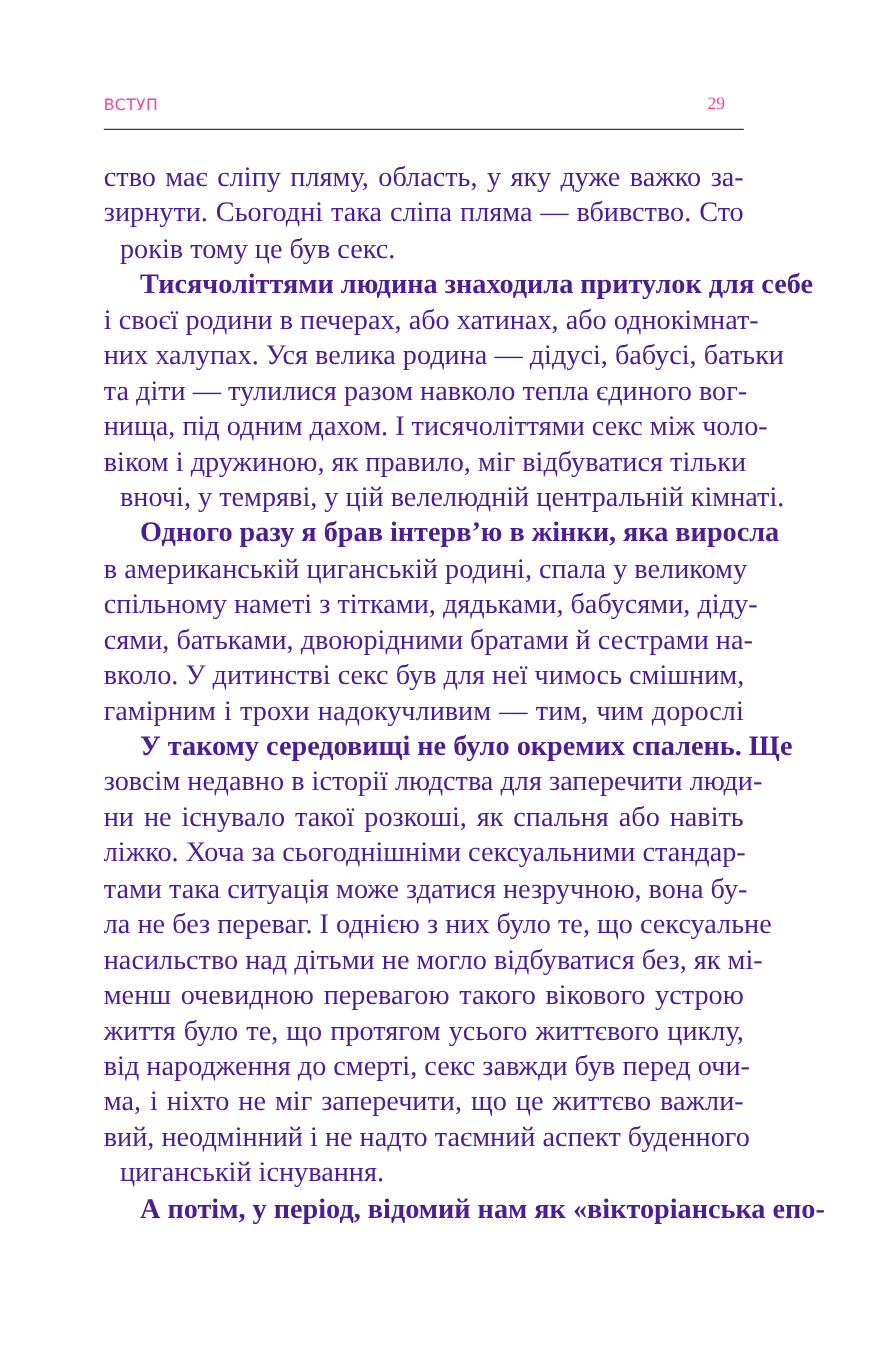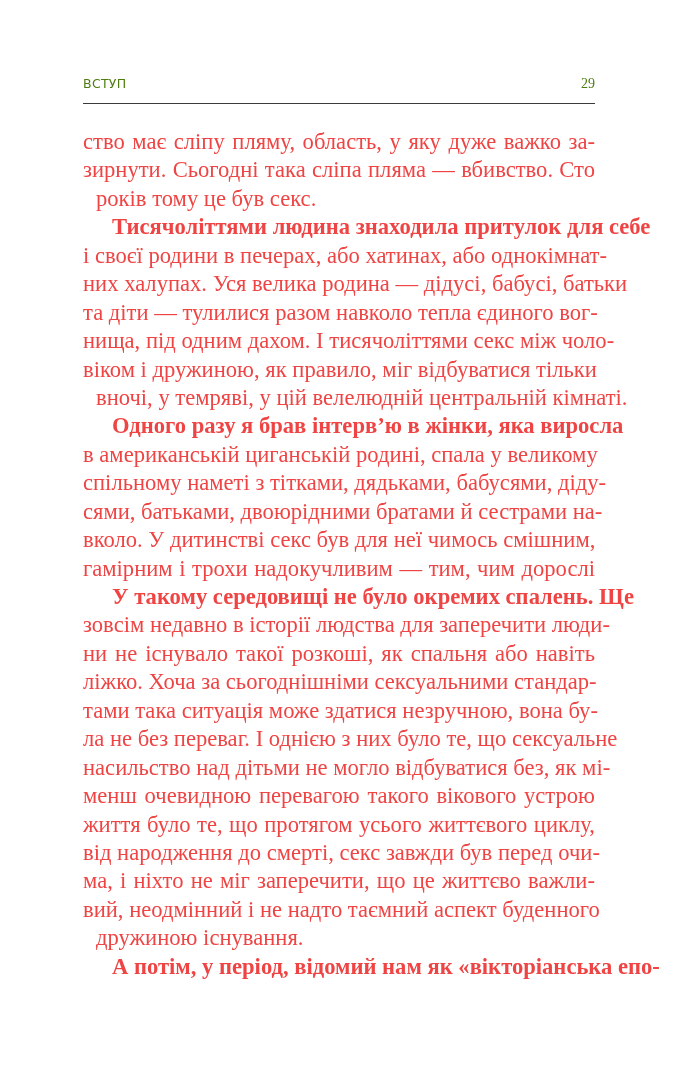--- a/index.html
+++ b/index.html
@@ -1,24 +1,24 @@
 <!DOCTYPE html>
 <html><head>
 <meta charset="utf-8">
 <style>
   html, body { margin:0; padding:0; }
   body { width:700px; height:1076px; background:#ffffff; position:relative; overflow:hidden; }
   .page { position:absolute; left:83px; top:0; width:512px; }
   .running-head { position:absolute; top:72px; left:0; width:512px; height:22px;
-    font-family:"DejaVu Sans", sans-serif; font-size:12.5px; color:#4d7c0f; }
+    font-family:"DejaVu Sans", sans-serif; font-size:12.5px; color:#ec4899; }
   .running-head .title { position:absolute; left:0; top:4px; letter-spacing:0.3px; }
-  .running-head .num { position:absolute; right:0; top:4px; font-family:"Liberation Serif", serif; font-size:14px; }
+  .running-head .num { position:absolute; right:15px; top:4px; font-family:"Liberation Serif", serif; font-size:14px; }
   .rule { position:absolute; top:103px; left:0; width:512px; height:0; border-top:1.2px solid #3a3a3a; }
   .body-text { position:absolute; top:128px; left:0; width:512px;
-    font-family:"Liberation Serif", serif; font-size:22.6px; line-height:28.45px; color:#ef4444; }
+    font-family:"Liberation Serif", serif; font-size:22.6px; line-height:28.45px; color:#4c1d95; }
   .line { display:block; white-space:nowrap; text-align:justify; text-align-last:justify; height:28.45px; }
   .line.last { text-align-last:left;margin-left:13px; }
   .line.indent { padding-left:29px;font-weight:bold; }
 </style>
 </head>
 <body>
 
 <div class="page">
   <div class="running-head">
     <span class="title">ВСТУП</span>
@@ -54,19 +54,19 @@
         <span class="line">ни не існувало такої розкоші, як спальня або навіть</span>
         <span class="line">ліжко. Хоча за сьогоднішніми сексуальними стандар-</span>
         <span class="line">тами така ситуація може здатися незручною, вона бу-</span>
         <span class="line">ла не без переваг. І однією з них було те, що сексуальне</span>
         <span class="line">насильство над дітьми не могло відбуватися без, як мі-</span>
         <span class="line">менш очевидною перевагою такого вікового устрою</span>
         <span class="line">життя було те, що протягом усього життєвого циклу,</span>
         <span class="line">від народження до смерті, секс завжди був перед очи-</span>
         <span class="line">ма, і ніхто не міг заперечити, що це життєво важли-</span>
         <span class="line">вий, неодмінний і не надто таємний аспект буденного</span>
-        <span class="line last">дружиною існування.</span>
+        <span class="line last">циганській існування.</span>
       </div>
       <div>
         <span class="line indent">А потім, у період, відомий нам як «вікторіанська епо-</span>
       </div>
     </div>
 </div>
 
 </body></html>

